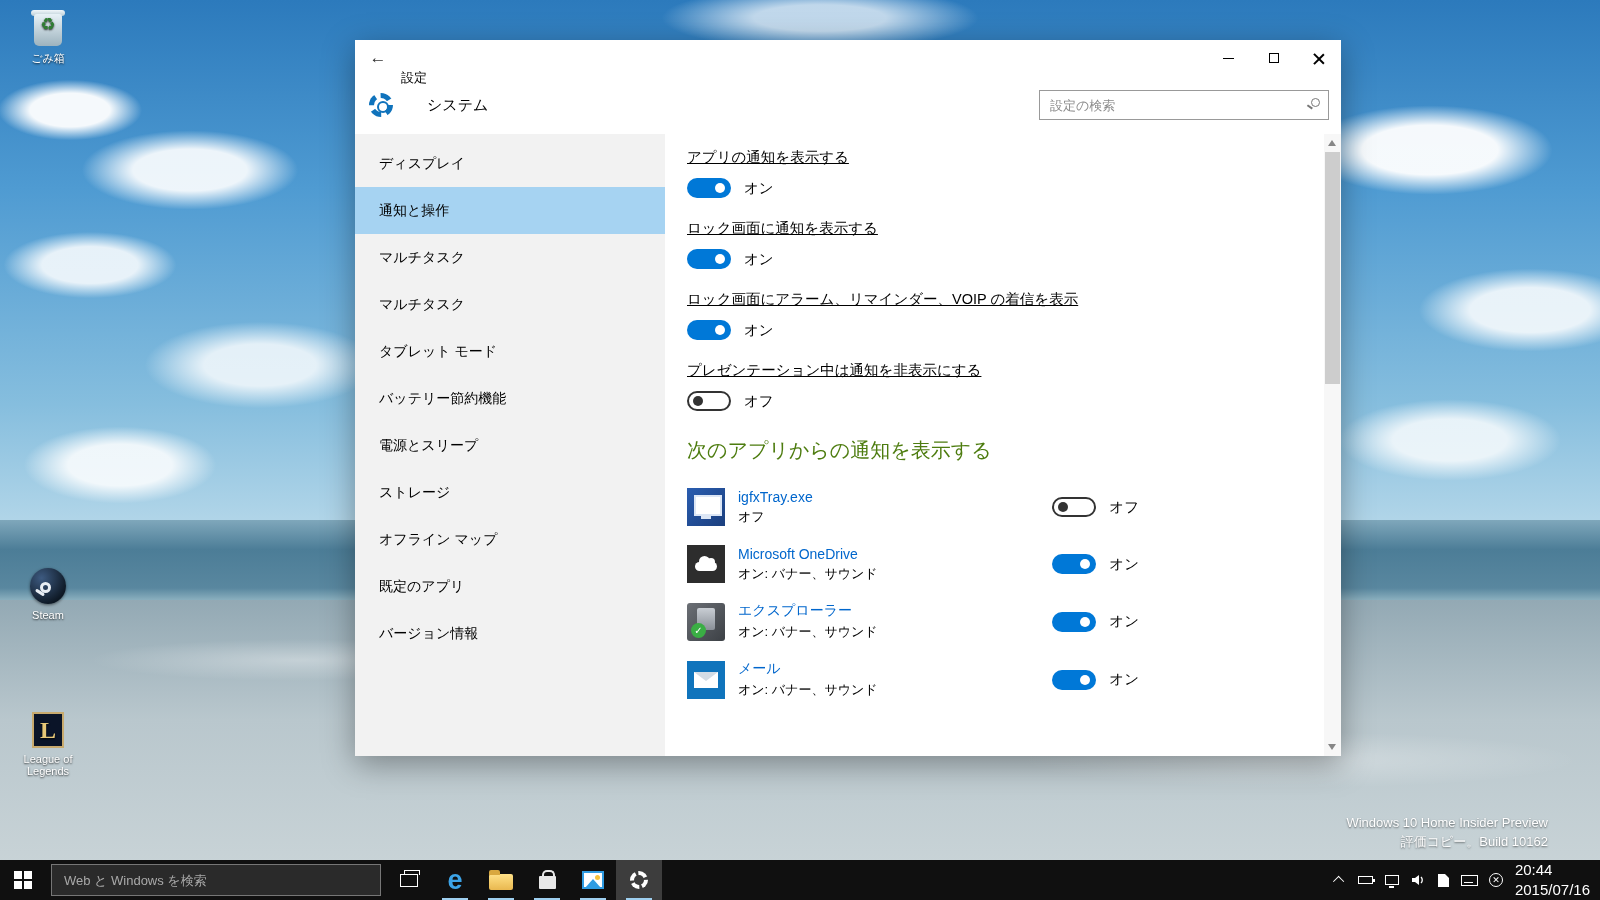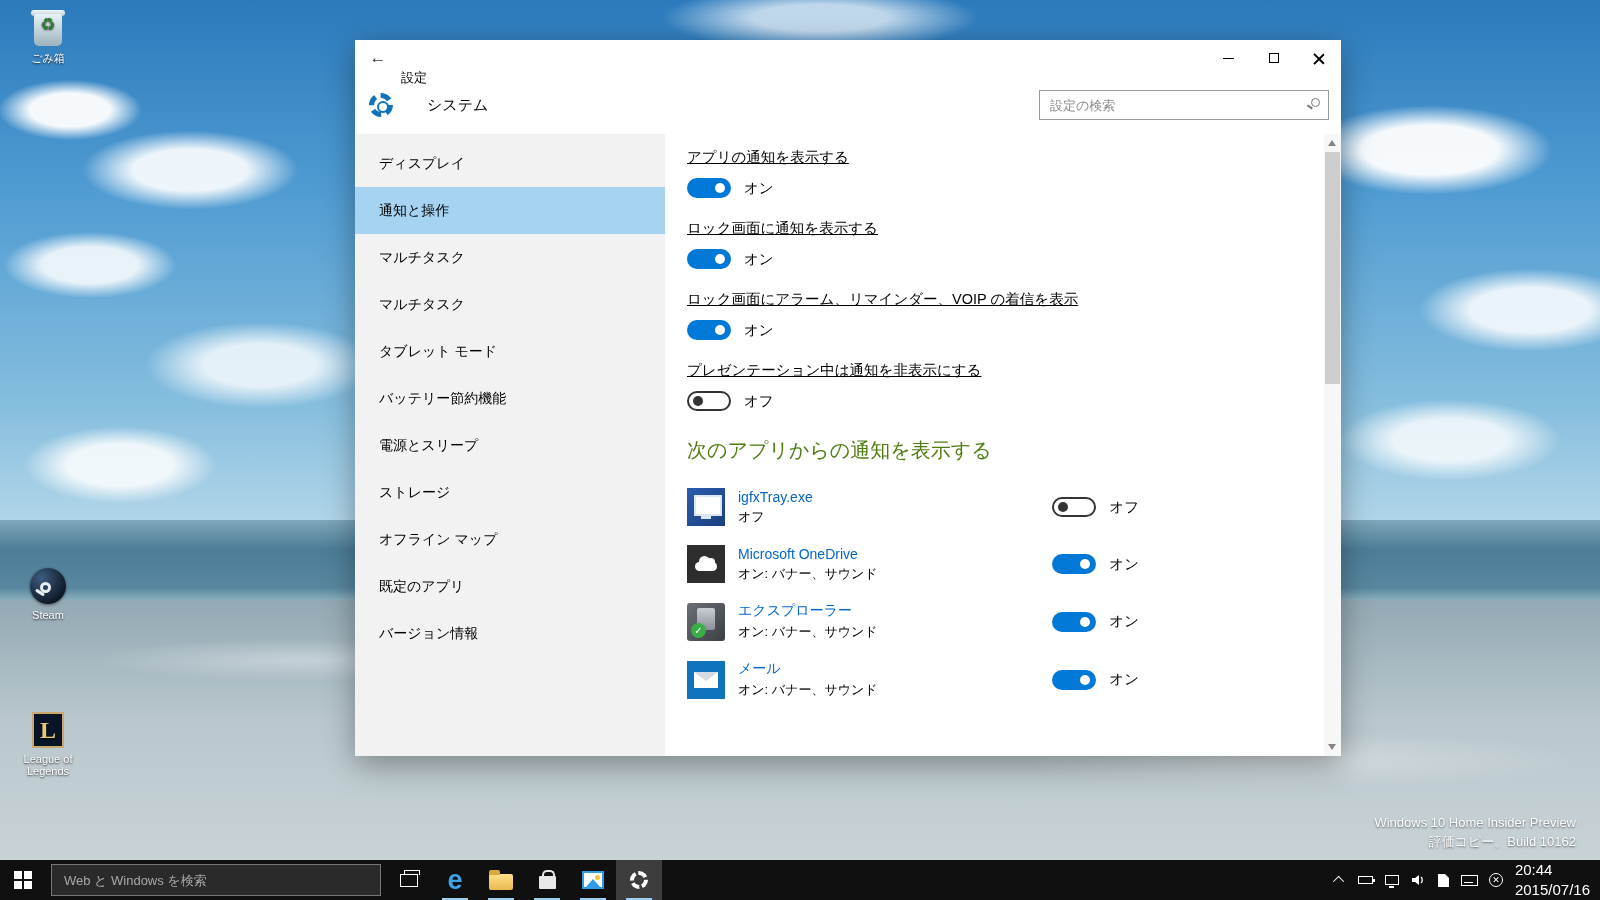--- a/index.html
+++ b/index.html
@@ -43,21 +43,21 @@
     background:radial-gradient(circle at 32% 28%,#3d5a80,#0d1824 75%); box-shadow:0 1px 3px rgba(0,0,0,.5); }
   .steam-piston { position:absolute; left:12px; top:16px; width:11px; height:11px; border:3px solid #e8eef4;
     border-radius:50%; }
   .steam-rod { position:absolute; left:7px; top:25px; width:10px; height:3px; background:#e8eef4;
     transform:rotate(32deg); border-radius:2px; }
   .lol-tile { position:absolute; left:4px; top:2px; width:32px; height:36px; background:#0a1428;
     border:2px solid #c8aa6e; display:flex; align-items:center; justify-content:center;
     color:#e7c878; font-family:"Liberation Serif","DejaVu Serif",serif; font-size:24px; font-weight:bold; }
 
   
-  .watermark { position:absolute; right:24px; bottom:48px; text-align:right; color:#fff;
+  .watermark { position:absolute; right:52px; bottom:48px; text-align:right; color:#fff;
     font-size:13px; line-height:1.45; text-shadow:0 1px 2px rgba(0,0,0,.55); }
 
   
   .win { position:absolute; left:355px; top:40px; width:986px; height:716px; background:#fff;
     box-shadow:0 8px 30px rgba(0,0,0,.35); display:flex; flex-direction:column; }
   .titlebar { height:36px; display:flex; align-items:center; flex:0 0 auto; }
   .back-btn { width:46px; height:36px; display:flex; align-items:center; justify-content:center;
     font-size:17px; color:#333; cursor:pointer; }
   .tb-title { font-size:13px; color:#000;margin-top:39px; }
   .caption-btns { margin-left:auto; display:flex; }

